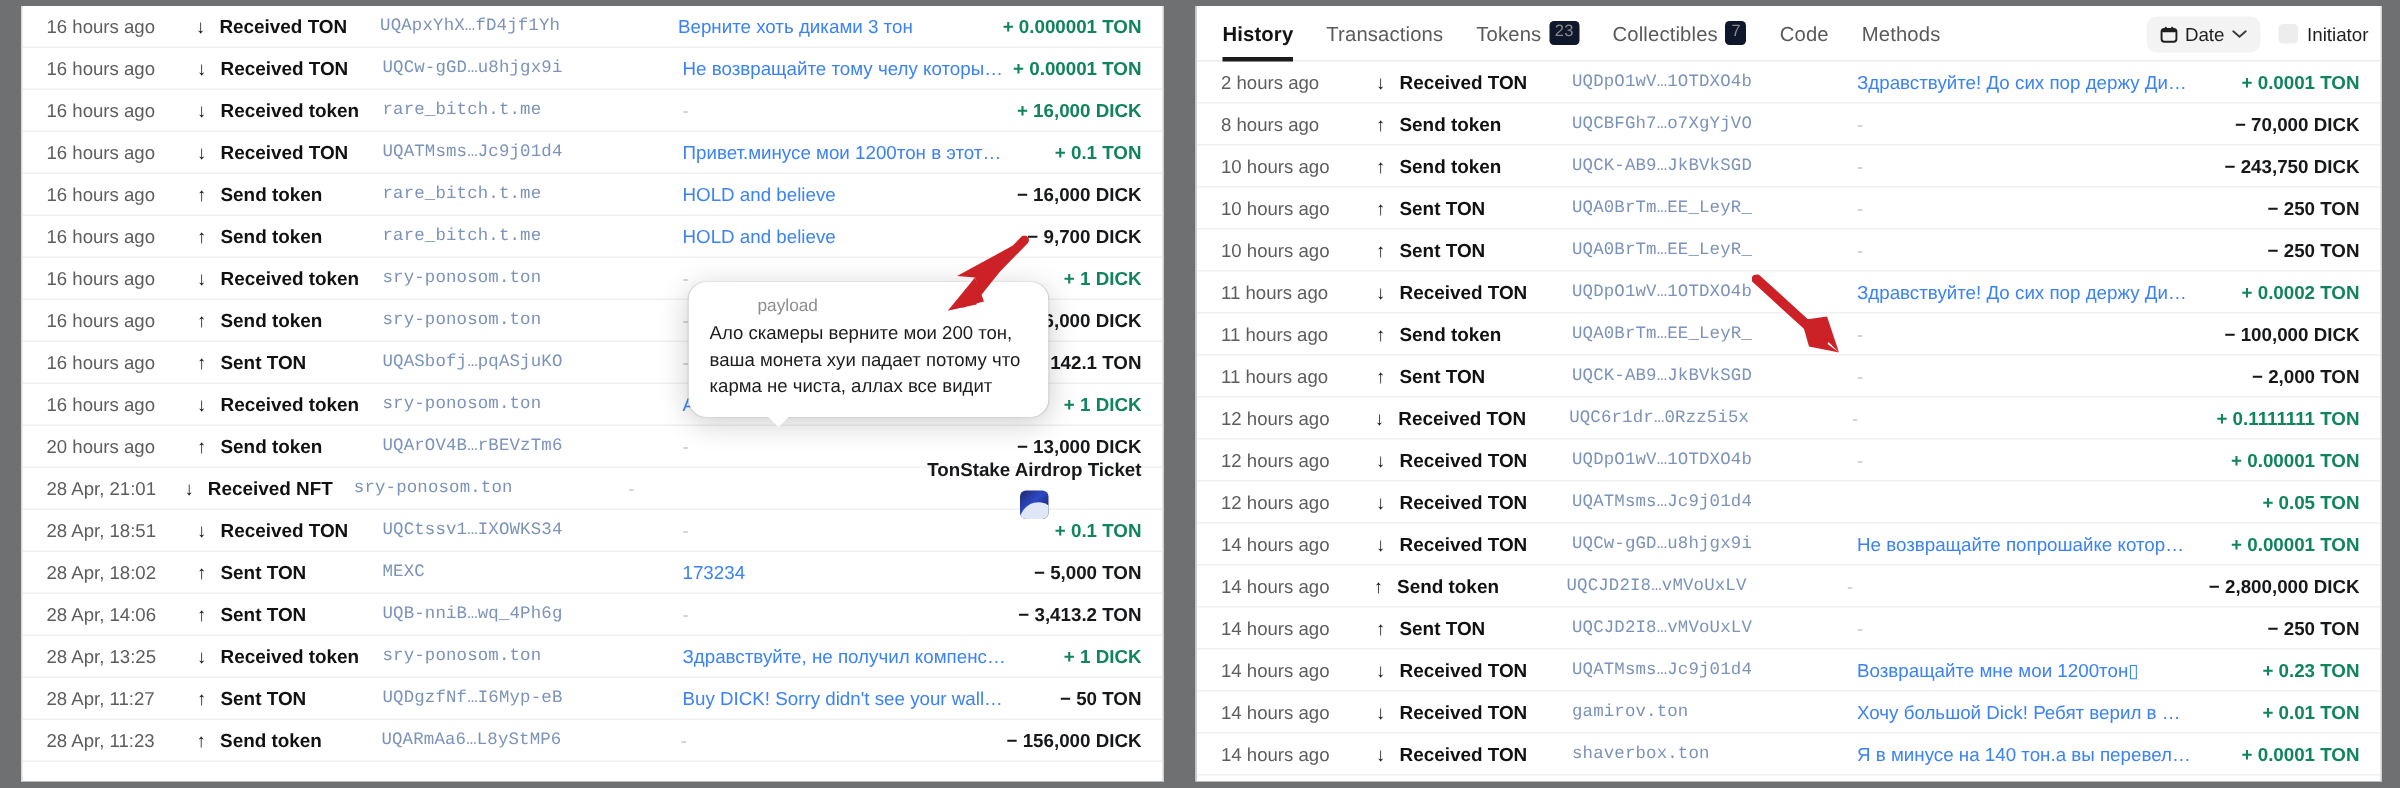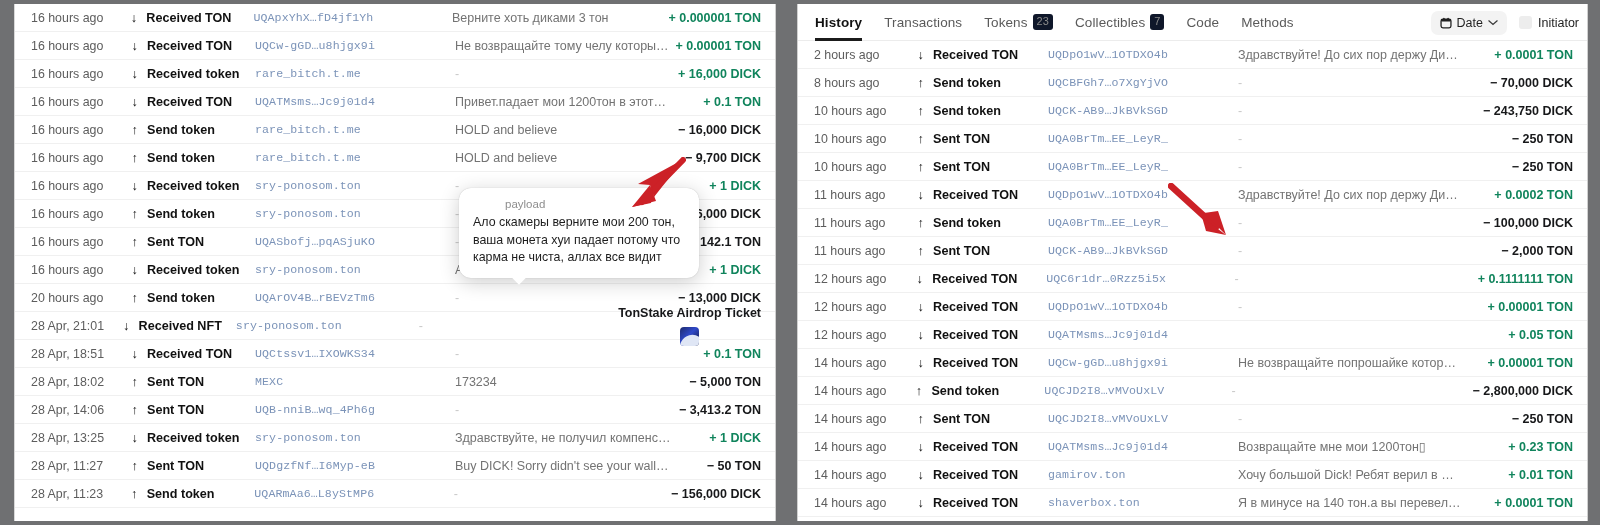--- a/index.html
+++ b/index.html
@@ -98,21 +98,21 @@
   .c-time { color: #5d5d5d; font-size: 12.4px; }
   .c-type { display: flex; align-items: center; gap: 8px; font-weight: 700; font-size: 12.6px; color: #111; }
   .arrow { font-size: 12.5px; font-weight: 700; color: #111; width: 9px; text-align: center; }
   .c-addr {
     font-family: "Liberation Mono", "DejaVu Sans Mono", monospace;
     font-size: 11.6px;
     color: #7b93b8;
     letter-spacing: .1px;
   }
   .c-comment {
-    color: #737373; font-size: 12.5px;
+    color: #3b82f6; font-size: 12.5px;
     overflow: hidden; text-overflow: ellipsis;
   }
   .c-comment.dash { color: #c9c9c9; }
   .c-amt { text-align: right; font-size: 12.5px; font-weight: 600; }
   .c-amt.pos { color: #10845c; }
   .c-amt.neg { color: #17181a; }
   .c-amt.nft { color: #17181a; font-weight: 700; display:flex; align-items:center; justify-content:flex-end; gap:7px;flex-direction:column; }
   .nft-thumb {
     width: 19px; height: 19px; border-radius: 4px;
     background: linear-gradient(135deg,#1d2a6b 0%,#2f49c9 45%,#0e1130 100%);
@@ -208,21 +208,21 @@
             <div class="c-comment dash">-</div>
             <div class="c-amt pos">+ 16,000 DICK</div>
           </div>
           <div class="row">
             <div class="c-time">16 hours ago</div>
             <div class="c-type">
               <span class="arrow">↓</span>
               <span>Received TON</span>
             </div>
             <div class="c-addr">UQATMsms…Jc9j01d4</div>
-            <div class="c-comment">Привет.падает мои 1200тон в этот…</div>
+            <div class="c-comment">Привет.минусе мои 1200тон в этот…</div>
             <div class="c-amt pos">+ 0.1 TON</div>
           </div>
           <div class="row">
             <div class="c-time">16 hours ago</div>
             <div class="c-type">
               <span class="arrow">↑</span>
               <span>Send token</span>
             </div>
             <div class="c-addr">rare_bitch.t.me</div>
             <div class="c-comment">HOLD and believe</div>

